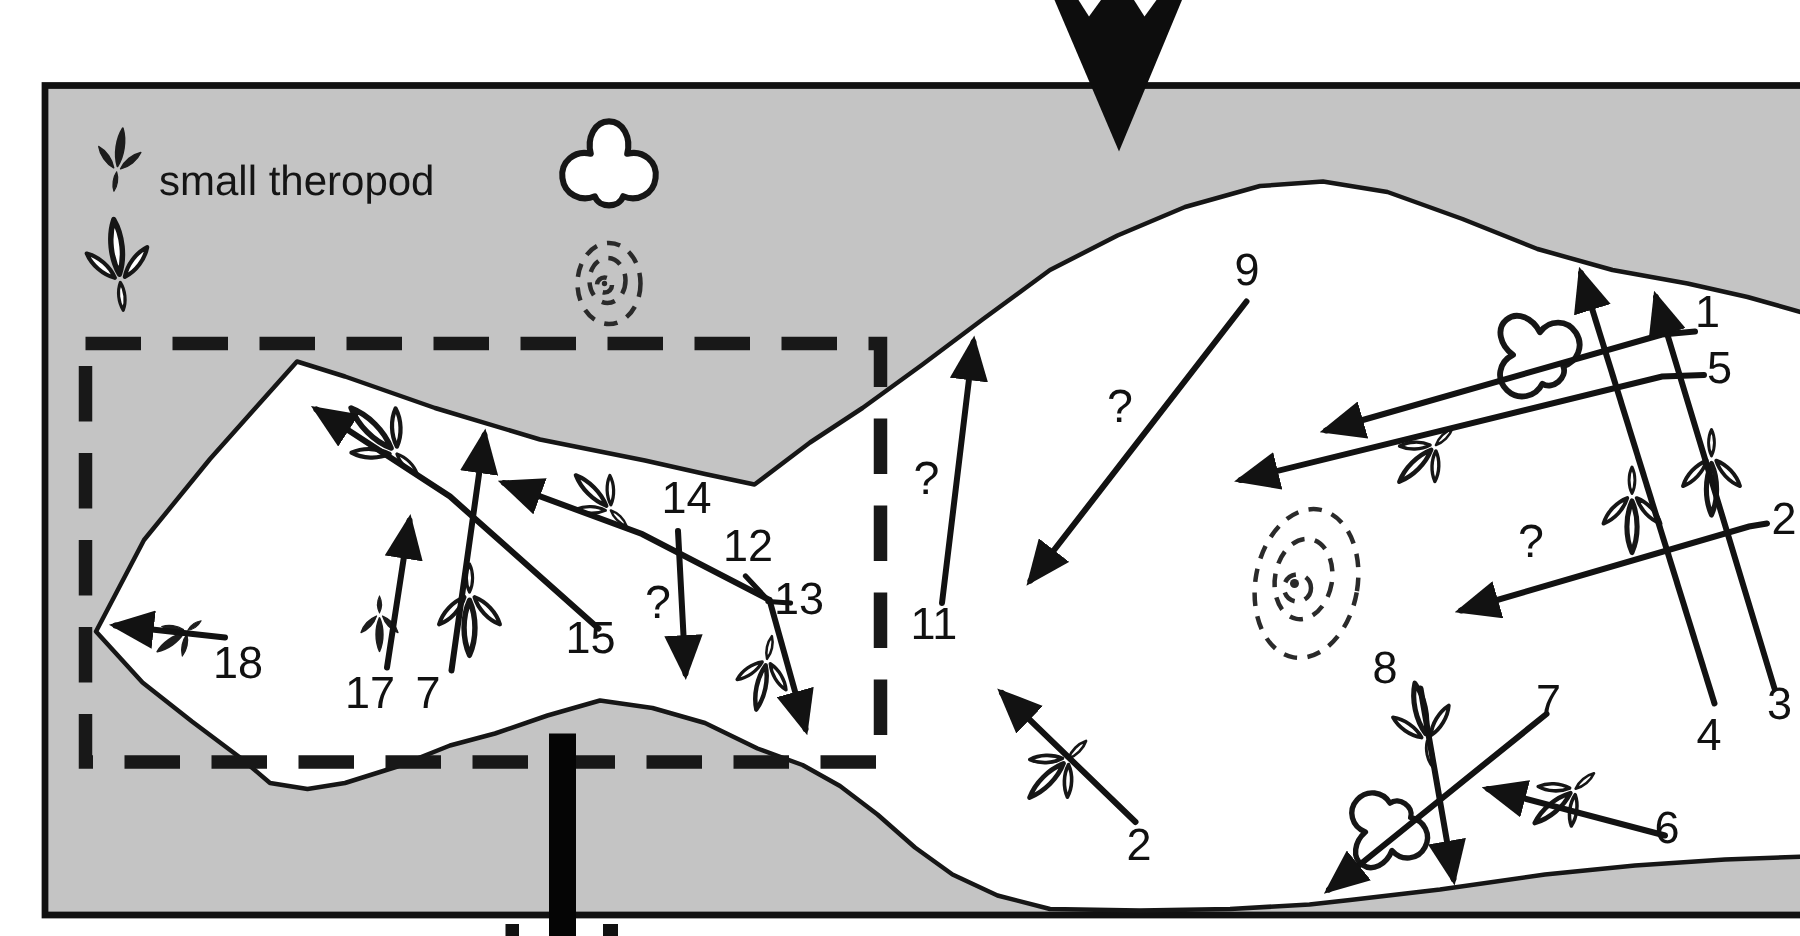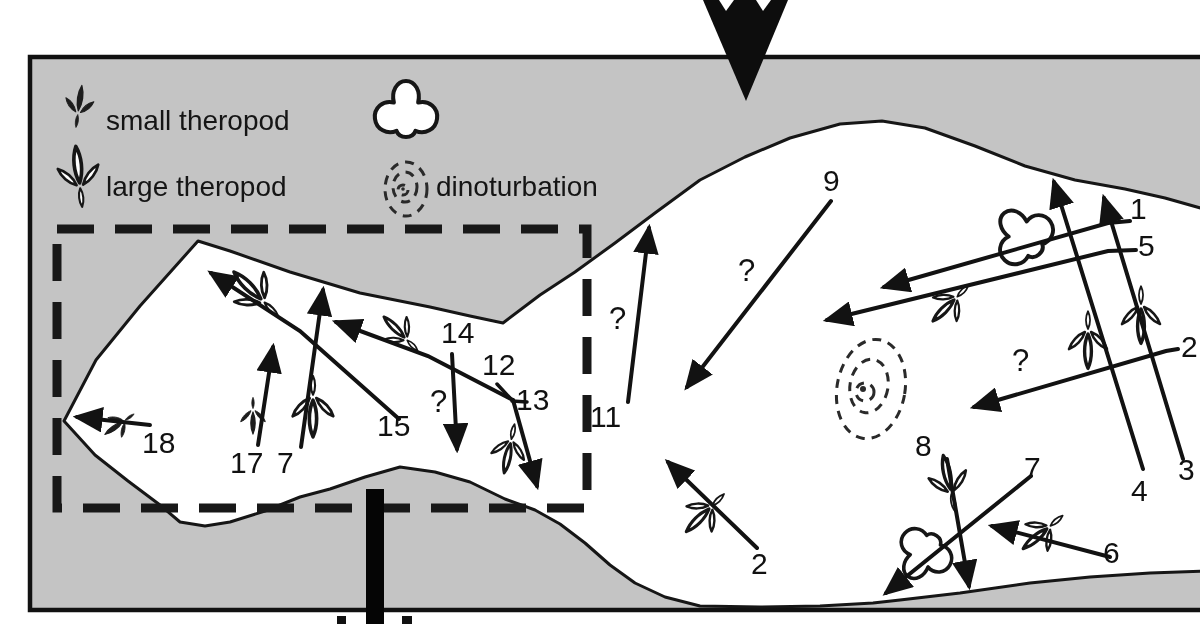--- a/index.html
+++ b/index.html
@@ -116,34 +116,32 @@
       <g>
         <ellipse class="dino" cx="406" cy="189" rx="21" ry="27" stroke-dasharray="8 6"></ellipse>
         <ellipse class="dino" cx="405" cy="187" rx="12" ry="15" stroke-dasharray="6 5"></ellipse>
         <circle class="dino" cx="403" cy="190" r="5" stroke-dasharray="4 4"></circle>
         <circle cx="403" cy="189" r="1.8" fill="#2a2a2a"></circle>
       </g>
     </g>
   </svg>
 
   <div class="leg" style="left:106px;top:104px">small theropod</div>
-  <div class="leg" style="left:106px;top:170px">large theropod</div>
-  <div class="leg" style="left:436px;top:170px">dinoturbation</div>
 
   <div class="lbl" style="left:1130px;top:194px">1</div>
   <div class="lbl" style="left:1138px;top:231px">5</div>
   <div class="lbl" style="left:1181px;top:332px">2</div>
   <div class="lbl" style="left:1178px;top:455px">3</div>
   <div class="lbl" style="left:1131px;top:476px">4</div>
   <div class="lbl" style="left:1103px;top:538px">6</div>
   <div class="lbl" style="left:1024px;top:453px">7</div>
   <div class="lbl" style="left:915px;top:431px">8</div>
   <div class="lbl" style="left:823px;top:166px">9</div>
   <div class="lbl" style="left:751px;top:549px">2</div>
-  <div class="lbl" style="left:590px;top:402px">11</div>
+  <div class="lbl" style="left:607px;top:402px">11</div>
   <div class="lbl" style="left:482px;top:350px">12</div>
   <div class="lbl" style="left:516px;top:385px">13</div>
   <div class="lbl" style="left:441px;top:318px">14</div>
   <div class="lbl" style="left:377px;top:411px">15</div>
   <div class="lbl" style="left:277px;top:448px">7</div>
   <div class="lbl" style="left:230px;top:448px">17</div>
   <div class="lbl" style="left:142px;top:428px">18</div>
 
   <div class="lbl qm" style="left:738px;top:255px">?</div>
   <div class="lbl qm" style="left:609px;top:303px">?</div>

